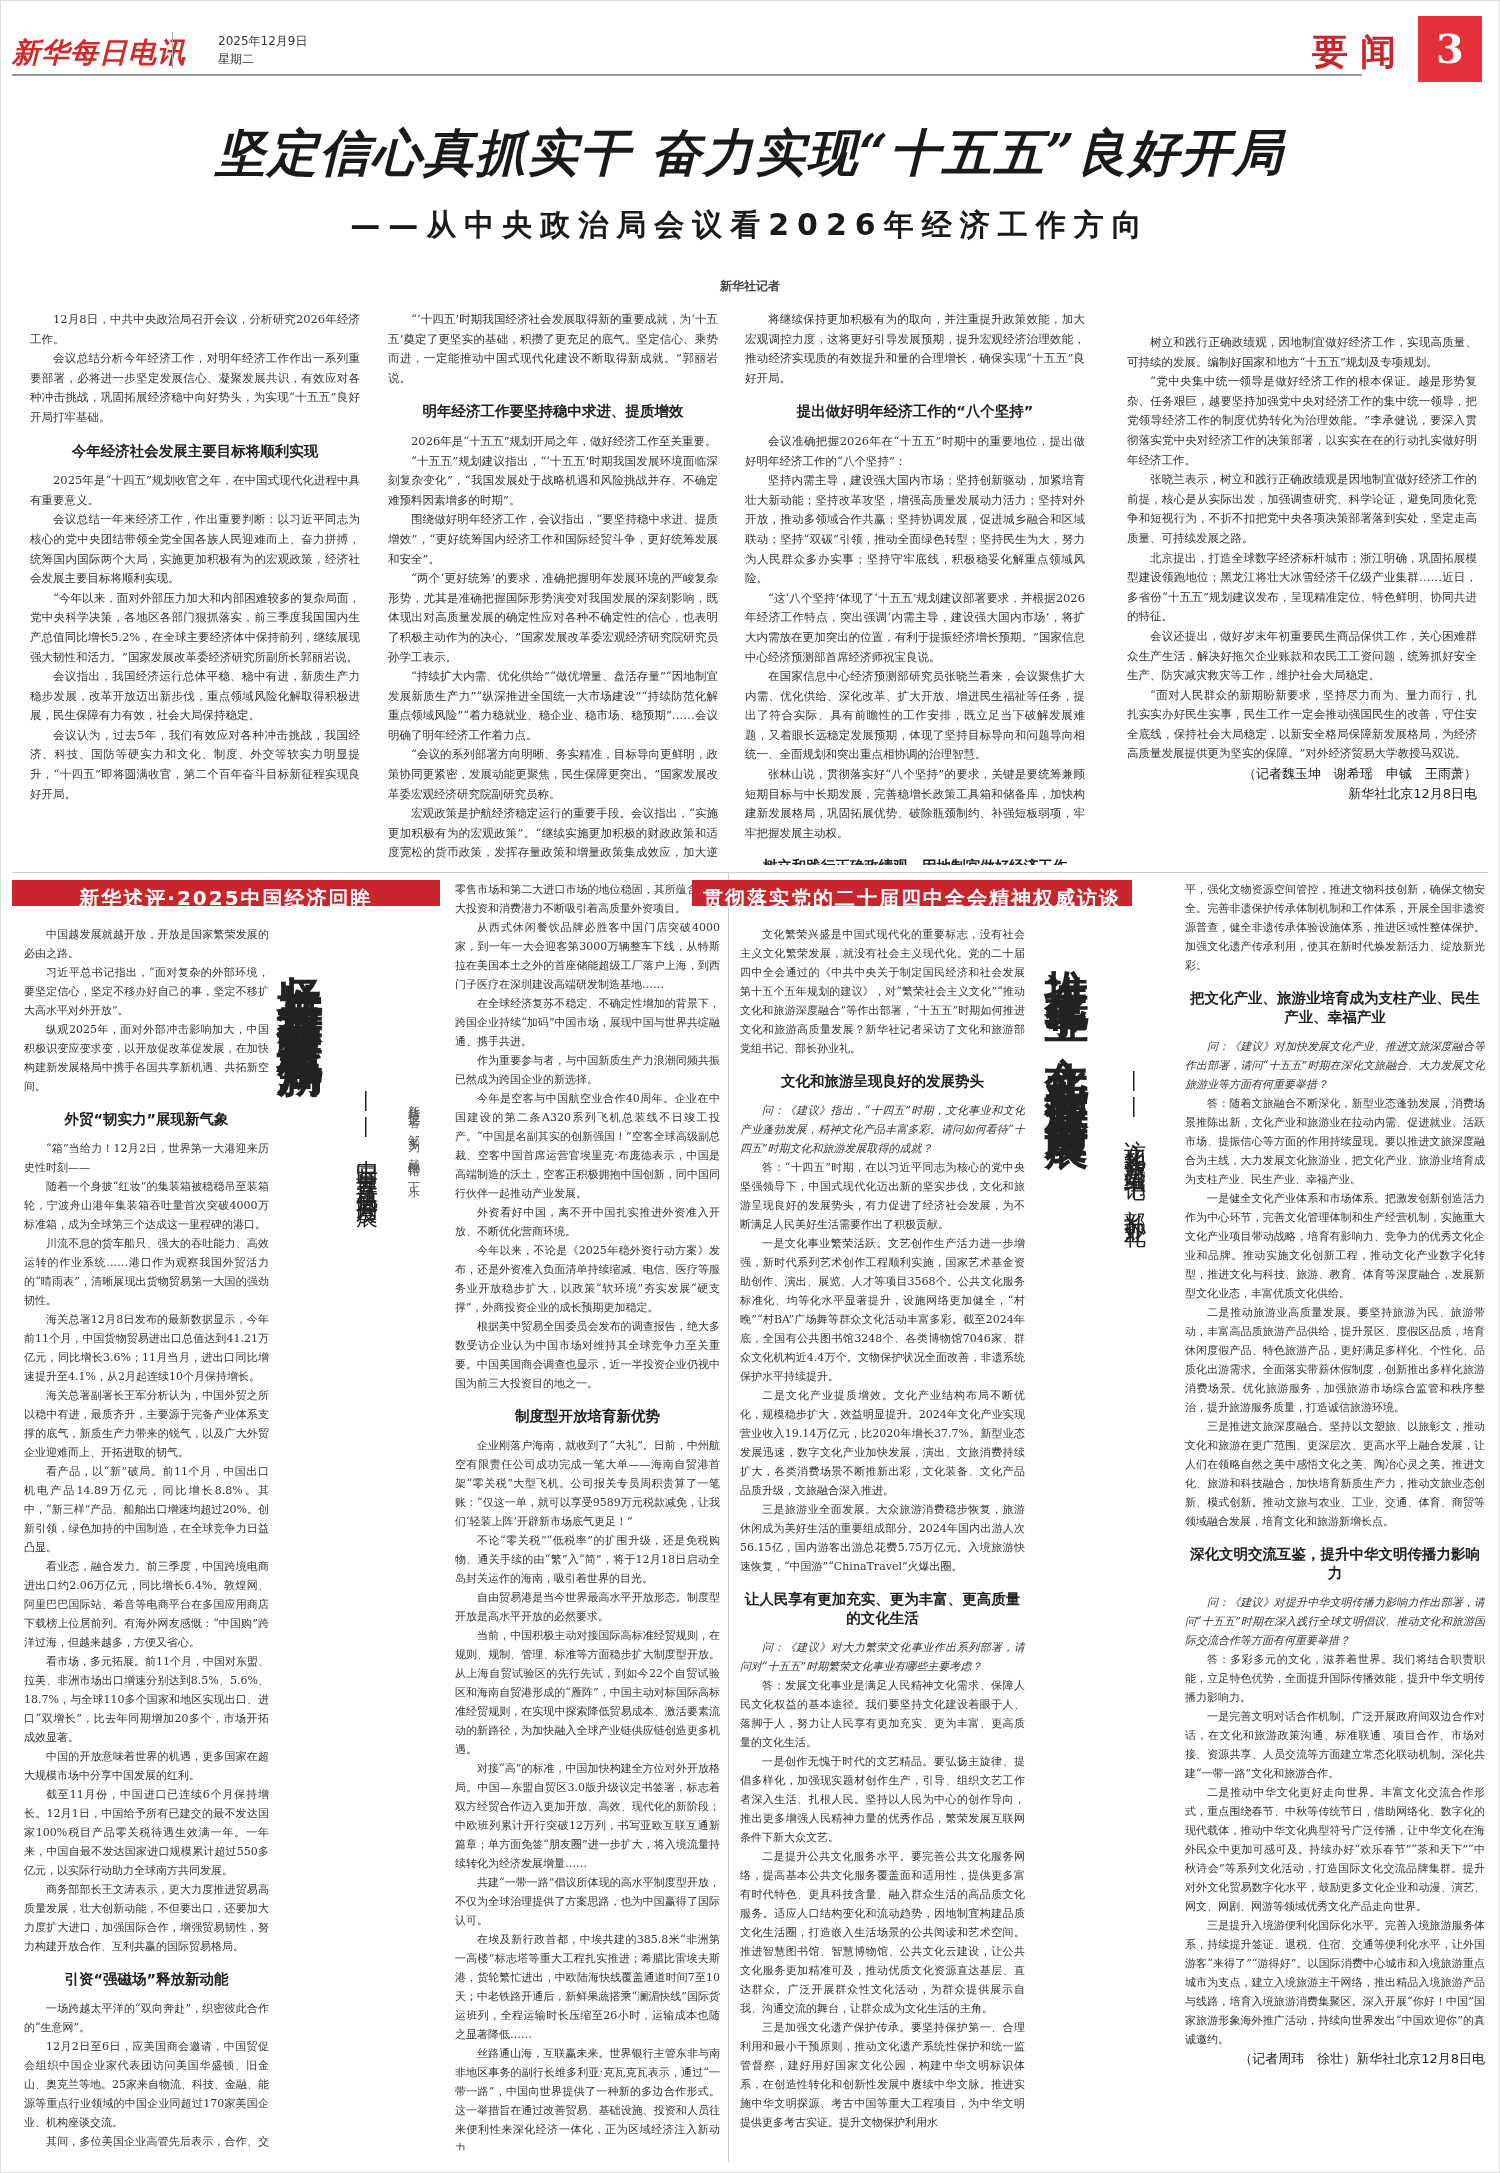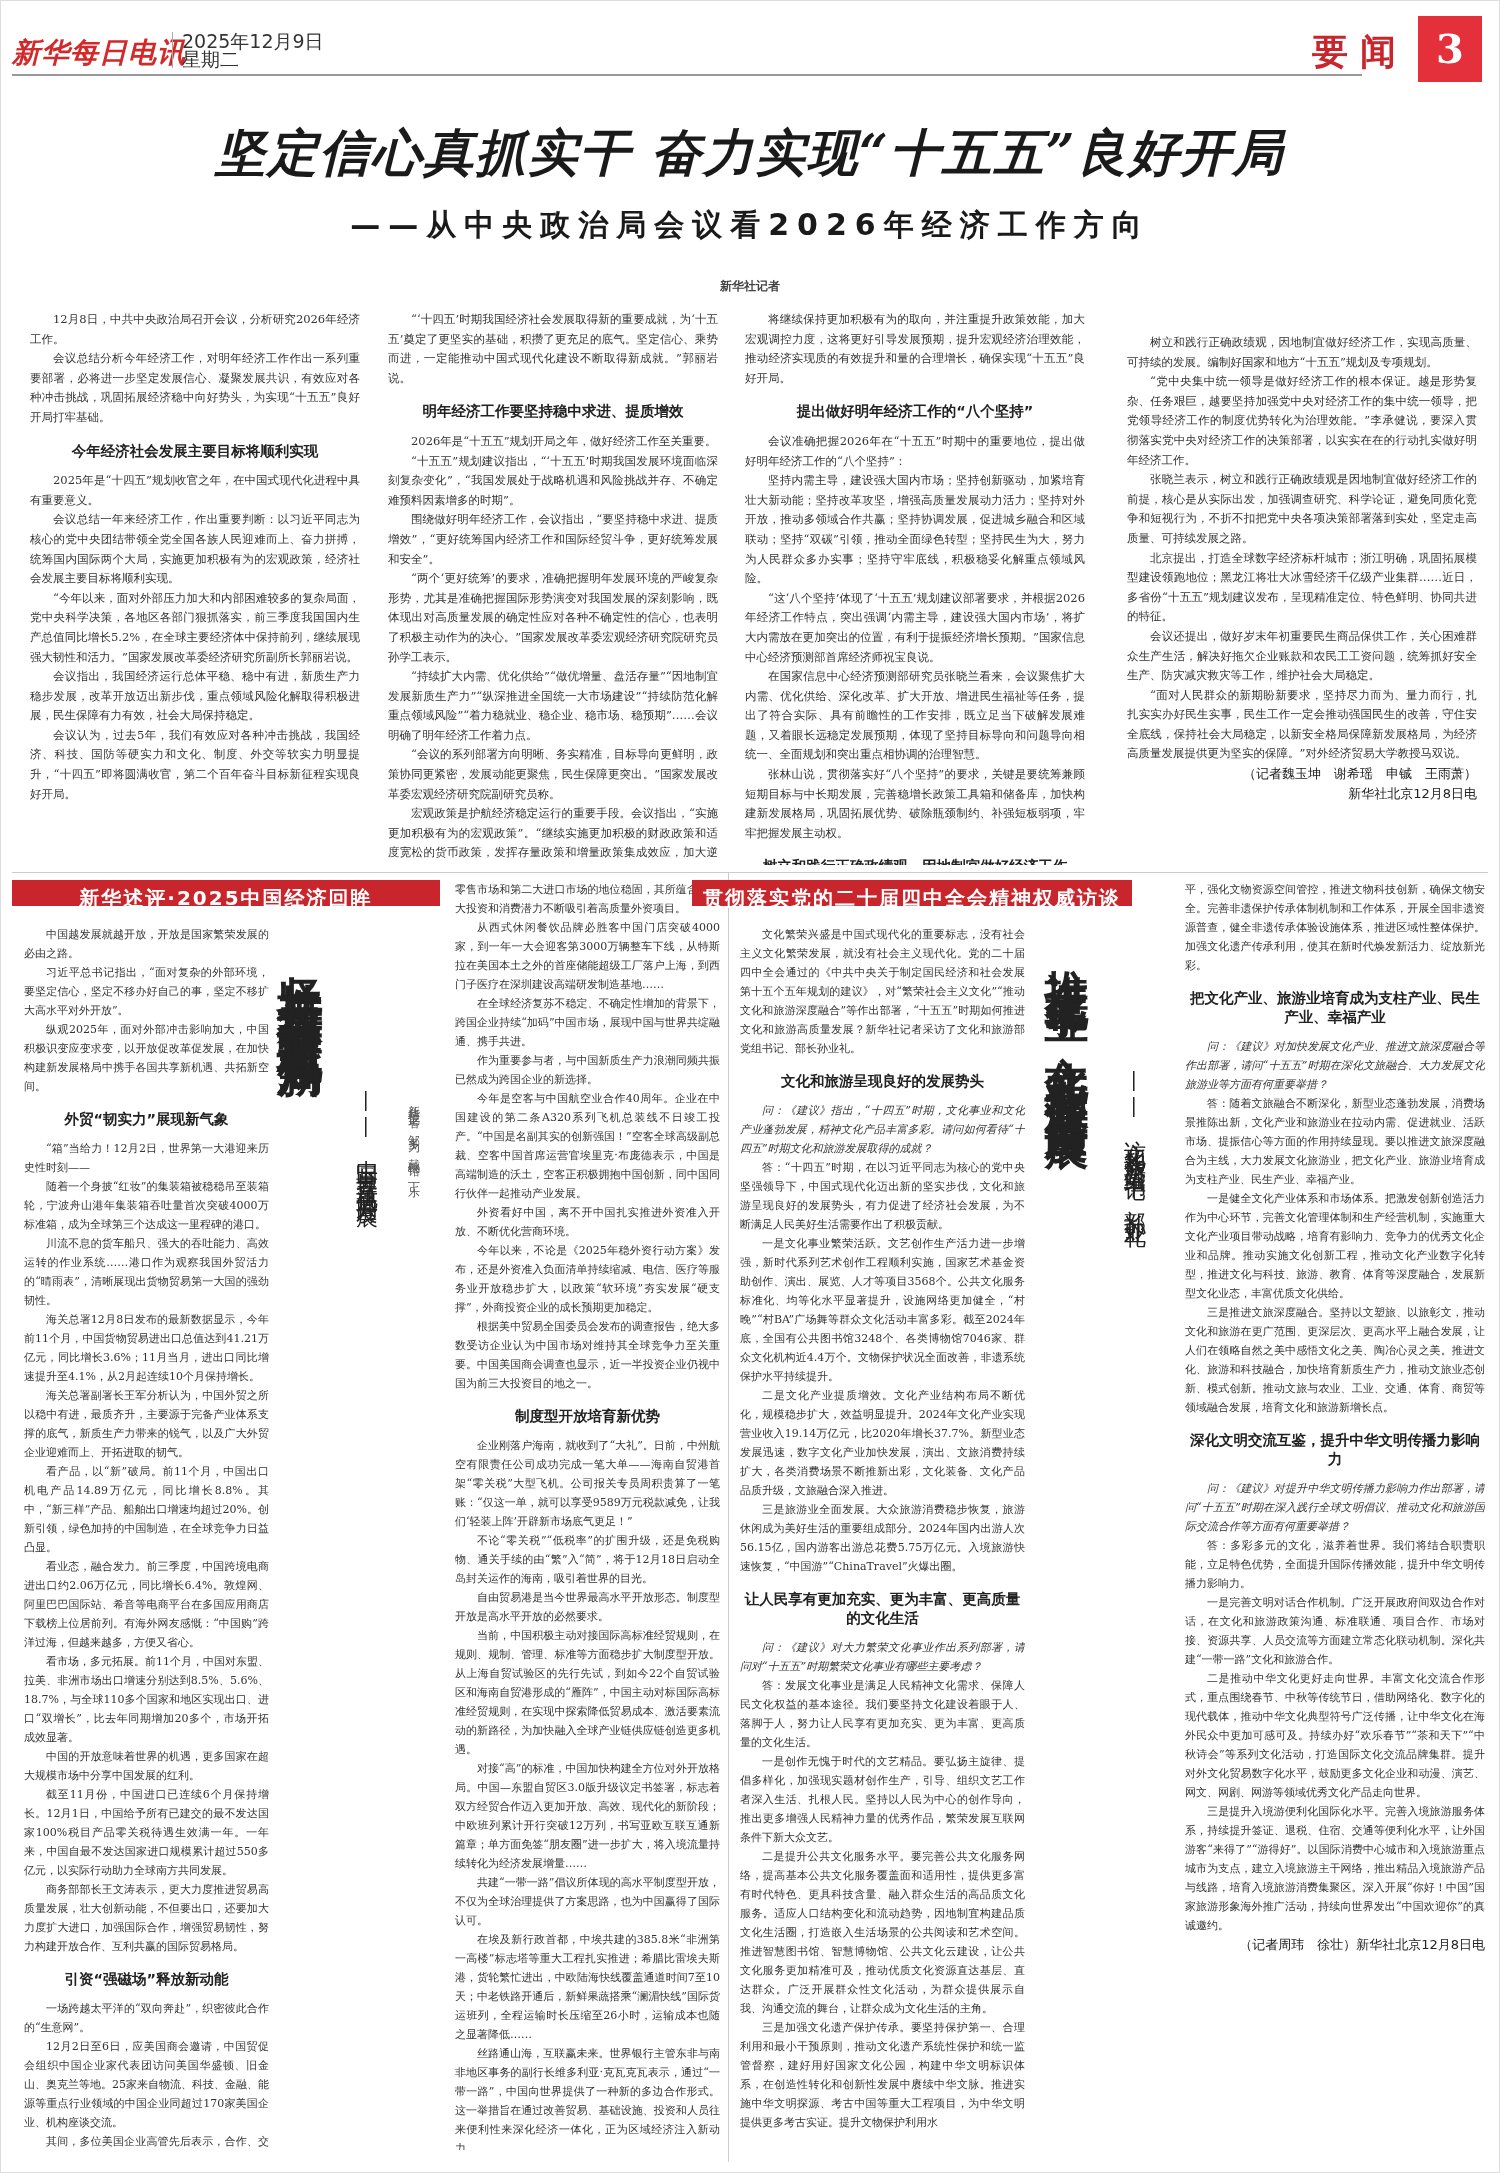--- a/index.html
+++ b/index.html
@@ -2,21 +2,21 @@
 <html><head>
 <meta charset="utf-8">
 <style>
   * { box-sizing: border-box; margin: 0; padding: 0; }
   html, body { width: 1500px; height: 2173px; background: #fff; overflow: hidden; }
   body { font-family: "DejaVu Serif", "Liberation Serif", serif; color: #333; position: relative; }
 
   .masthead { position: absolute; left: 12px; top: 28px; width: 1476px; height: 50px; }
   .logo { position: absolute; left: 0; top: 6px; font-family: "DejaVu Serif", serif; font-size: 28px; color: #d22a2a; font-weight: bold; letter-spacing: 1px; font-style: italic; }
   .logo-sep { position: absolute; left: 160px; top: 4px; width: 1px; height: 36px; background: #aaa; }
-  .date-block { position: absolute; left: 170px; top: 4px; font-family: "DejaVu Sans", sans-serif; font-size: 19px; color: #333; line-height: 18px; }
+  .date-block { position: absolute; left: 170px; top: 4px; font-family: "DejaVu Sans", sans-serif; font-size: 12px; color: #333; line-height: 18px; padding-left: 36px; }
   .masthead-rule { position: absolute; left: 0; top: 46px; width: 1350px; height: 2px; background: #999; }
   .section-name { position: absolute; left: 1300px; top: 0; font-size: 36px; color: #c8262c; font-weight: bold; letter-spacing: 12px; }
   .page-num { position: absolute; left: 1406px; top: -12px; width: 64px; height: 66px; background: #e3303a; color: #fff; font-size: 40px; font-weight: bold; text-align: center; line-height: 66px; }
 
   .main-title { position: absolute; left: 0; width: 1500px; top: 120px; text-align: center; font-size: 50px; font-weight: bold; color: #1a1a1a; letter-spacing: 2px; font-style: italic; }
   .main-subtitle { position: absolute; left: 0; width: 1500px; top: 205px; text-align: center; font-family: "DejaVu Sans", sans-serif; font-size: 30px; color: #1a1a1a; letter-spacing: 8px; }
   .byline { position: absolute; left: 0; width: 1500px; top: 278px; text-align: center; font-size: 12px; color: #444; font-weight: bold; }
 
   .col { position: absolute; font-size: 11.5px; line-height: 19.6px; color: #333; text-align: justify; overflow: hidden; }
   .col p { text-indent: 2em; }
@@ -176,20 +176,21 @@
 
 <div class="vtitle" style="left:1045px; top:935px; height:1200px; font-size:44px;">推进文化事业、文化产业和旅游业高质量发展</div>
 <div class="vsub" style="left:1120px; top:1070px; height:600px;">——访文化和旅游部党组书记、部长孙业礼</div>
 
 <div class="col" style="left:1185px; top:880px; width:300px; height:1270px; font-size:11px; line-height:19px;">
   <p style="text-indent:0">平，强化文物资源空间管控，推进文物科技创新，确保文物安全。完善非遗保护传承体制机制和工作体系，开展全国非遗资源普查，健全非遗传承体验设施体系，推进区域性整体保护。加强文化遗产传承利用，使其在新时代焕发新活力、绽放新光彩。</p>
   <h3>把文化产业、旅游业培育成为支柱产业、民生产业、幸福产业</h3>
   <p class="qa-q">问：《建议》对加快发展文化产业、推进文旅深度融合等作出部署，请问“十五五”时期在深化文旅融合、大力发展文化旅游业等方面有何重要举措？</p>
   <p>答：随着文旅融合不断深化，新型业态蓬勃发展，消费场景推陈出新，文化产业和旅游业在拉动内需、促进就业、活跃市场、提振信心等方面的作用持续显现。要以推进文旅深度融合为主线，大力发展文化旅游业，把文化产业、旅游业培育成为支柱产业、民生产业、幸福产业。</p>
   <p>一是健全文化产业体系和市场体系。把激发创新创造活力作为中心环节，完善文化管理体制和生产经营机制，实施重大文化产业项目带动战略，培育有影响力、竞争力的优秀文化企业和品牌。推动实施文化创新工程，推动文化产业数字化转型，推进文化与科技、旅游、教育、体育等深度融合，发展新型文化业态，丰富优质文化供给。</p>
+  <p>二是推动旅游业高质量发展。要坚持旅游为民、旅游带动，丰富高品质旅游产品供给，提升景区、度假区品质，培育休闲度假产品、特色旅游产品，更好满足多样化、个性化、品质化出游需求。全面落实带薪休假制度，创新推出多样化旅游消费场景。优化旅游服务，加强旅游市场综合监管和秩序整治，提升旅游服务质量，打造诚信旅游环境。</p>
   <p>三是推进文旅深度融合。坚持以文塑旅、以旅彰文，推动文化和旅游在更广范围、更深层次、更高水平上融合发展，让人们在领略自然之美中感悟文化之美、陶冶心灵之美。推进文化、旅游和科技融合，加快培育新质生产力，推动文旅业态创新、模式创新。推动文旅与农业、工业、交通、体育、商贸等领域融合发展，培育文化和旅游新增长点。</p>
   <h3>深化文明交流互鉴，提升中华文明传播力影响力</h3>
   <p class="qa-q">问：《建议》对提升中华文明传播力影响力作出部署，请问“十五五”时期在深入践行全球文明倡议、推动文化和旅游国际交流合作等方面有何重要举措？</p>
   <p>答：多彩多元的文化，滋养着世界。我们将结合职责职能，立足特色优势，全面提升国际传播效能，提升中华文明传播力影响力。</p>
   <p>一是完善文明对话合作机制。广泛开展政府间双边合作对话，在文化和旅游政策沟通、标准联通、项目合作、市场对接、资源共享、人员交流等方面建立常态化联动机制。深化共建“一带一路”文化和旅游合作。</p>
   <p>二是推动中华文化更好走向世界。丰富文化交流合作形式，重点围绕春节、中秋等传统节日，借助网络化、数字化的现代载体，推动中华文化典型符号广泛传播，让中华文化在海外民众中更加可感可及。持续办好“欢乐春节”“茶和天下”“中秋诗会”等系列文化活动，打造国际文化交流品牌集群。提升对外文化贸易数字化水平，鼓励更多文化企业和动漫、演艺、网文、网剧、网游等领域优秀文化产品走向世界。</p>
   <p>三是提升入境游便利化国际化水平。完善入境旅游服务体系，持续提升签证、退税、住宿、交通等便利化水平，让外国游客“来得了”“游得好”。以国际消费中心城市和入境旅游重点城市为支点，建立入境旅游主干网络，推出精品入境旅游产品与线路，培育入境旅游消费集聚区。深入开展“你好！中国”国家旅游形象海外推广活动，持续向世界发出“中国欢迎你”的真诚邀约。</p>
   <p class="credit">（记者周玮　徐壮）新华社北京12月8日电</p>
 </div>
 

